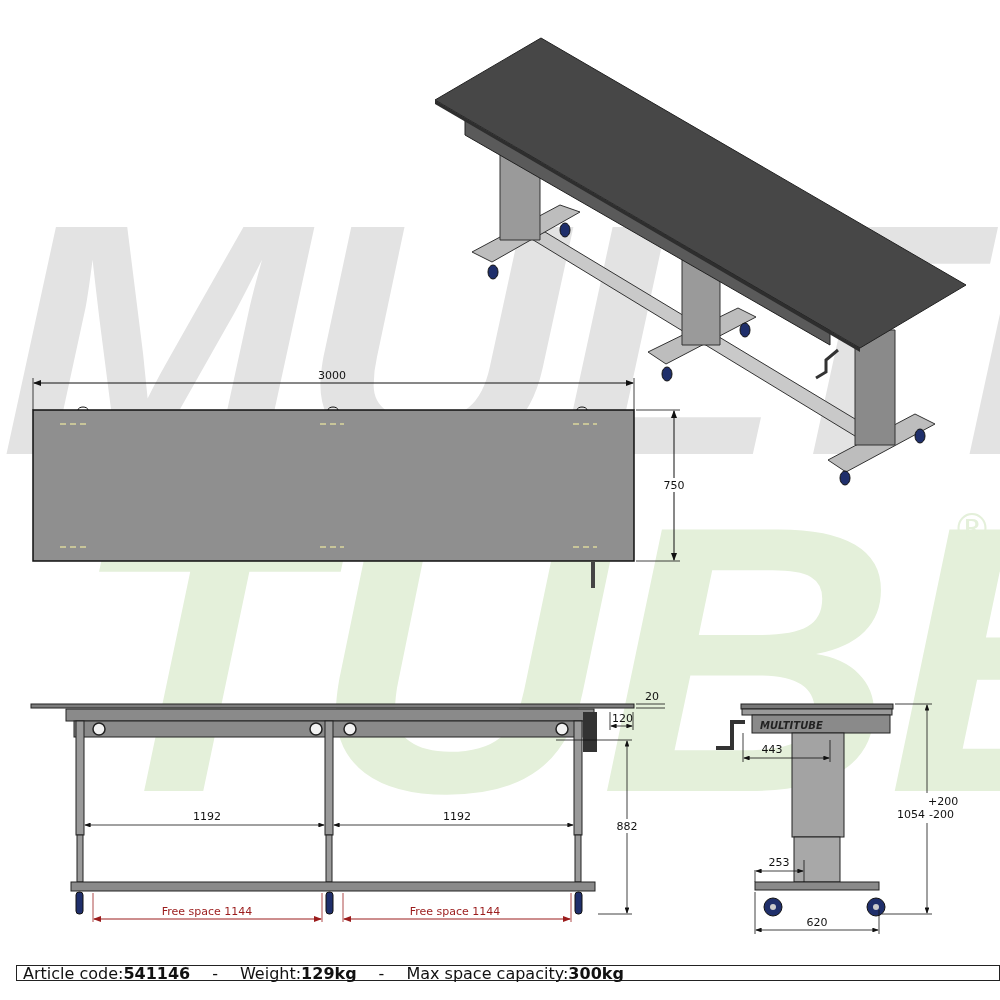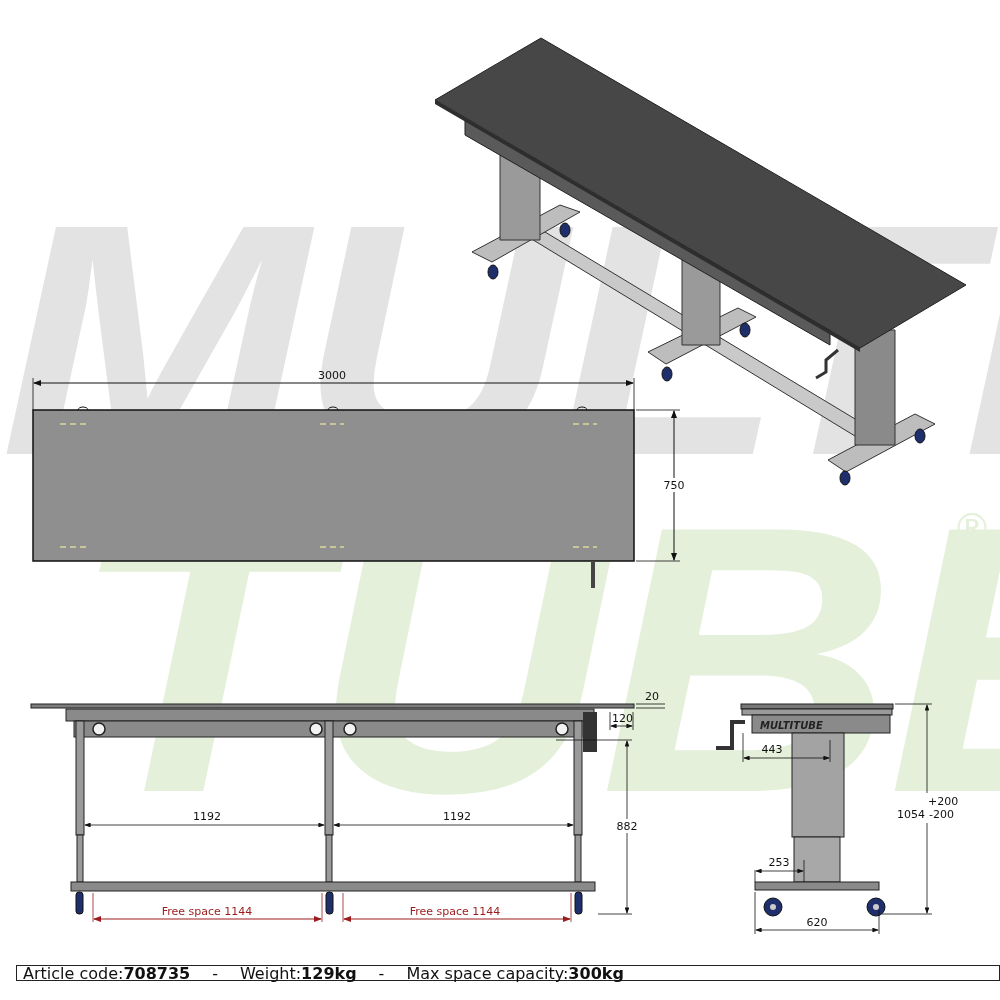--- a/index.html
+++ b/index.html
@@ -195,20 +195,20 @@
     <line x1="927" y1="705" x2="927" y2="913" stroke="#111" stroke-width="0.8" marker-start="url(#arr)" marker-end="url(#arr)"></line>
     <rect x="924" y="793" width="36" height="30" fill="#fff"></rect>
     <text class="dim" x="928" y="805">+200</text>
     <text class="dim" x="897" y="818">1054</text>
     <text class="dim" x="929" y="818">-200</text>
   </g>
 </svg>
 
 <div class="footer">
   <span class="lbl">Article code:</span>
-  <span class="val">708735</span>
+  <span class="val">541146</span>
   <span class="sep">-</span>
   <span class="lbl">Weight: </span>
   <span class="val">129kg</span>
   <span class="sep">-</span>
   <span class="lbl">Max space capacity:</span>
   <span class="val">300kg</span>
 </div>
 
 </body></html>

